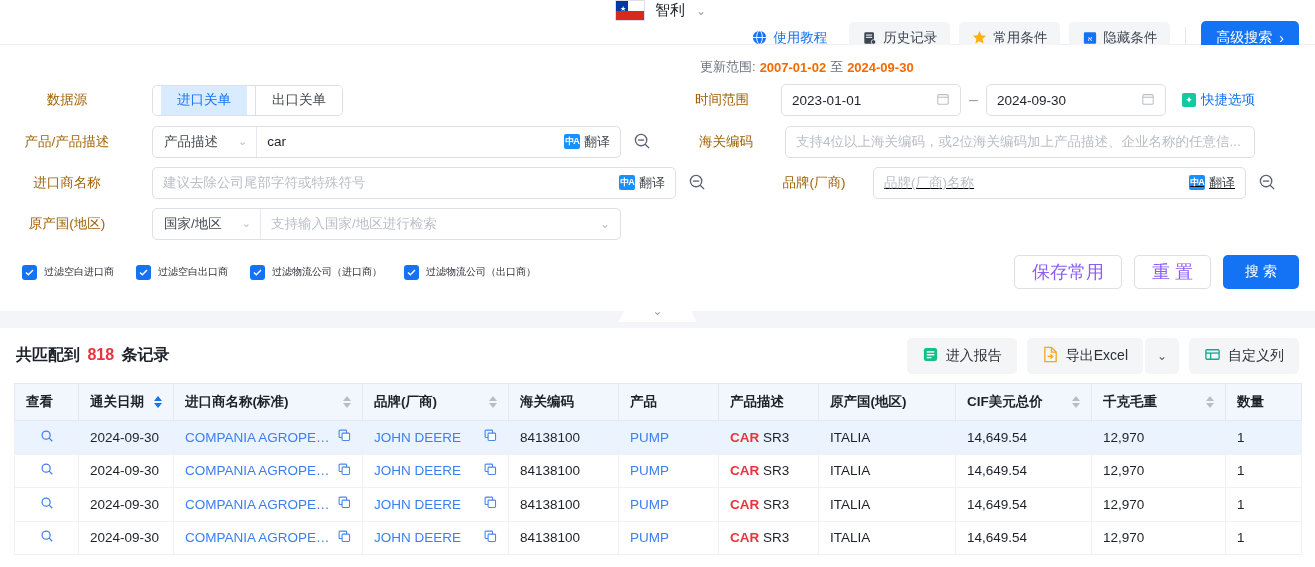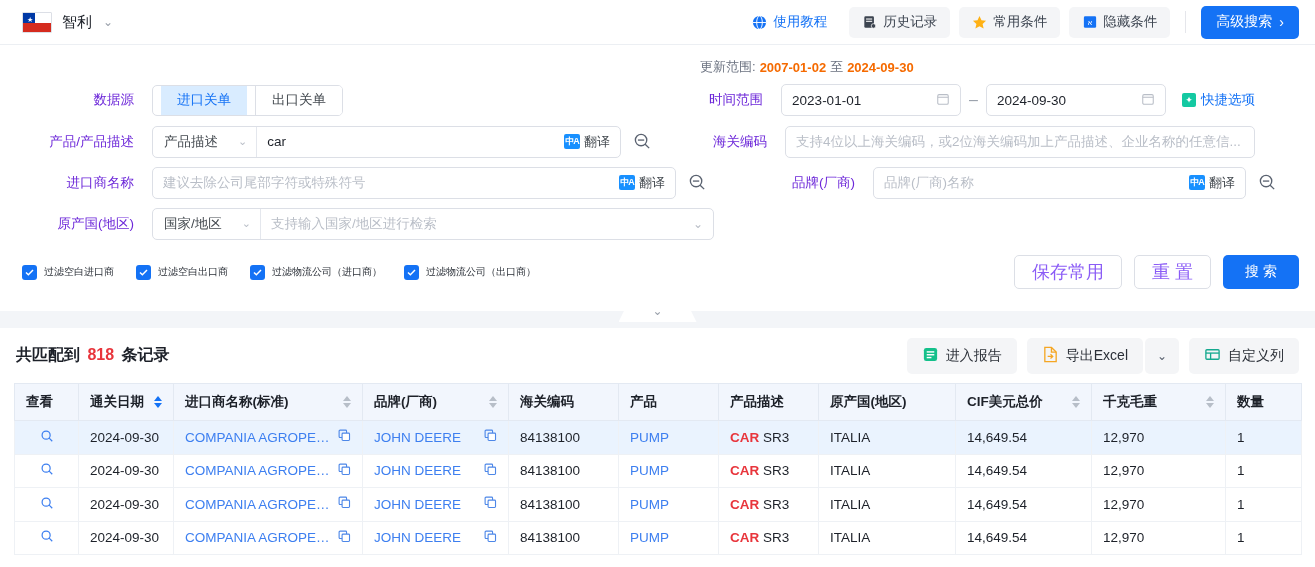--- a/index.html
+++ b/index.html
@@ -9,21 +9,21 @@
     background: #ffffff;
     overflow: hidden;
     -webkit-font-smoothing: antialiased;
   }
   .page { width: 1315px; height: 567px; position: relative; background:#fff; }
 
   
   .topbar {
     height: 45px; display: flex; align-items: center;
     padding: 0 16px 0 22px; border-bottom: 1px solid #eceff3;
-    background: #fff; position: relative;
+    background: #fff; position: relative; flex-direction: column;
   }
   .country { display: flex; align-items: center; gap: 10px; cursor: pointer; }
   .flag {
     width: 30px; height: 21px; position: relative;
     border: 1px solid #dcdfe6; overflow: hidden; border-radius: 1px; background:#fff;
   }
   .flag .blue { position:absolute; left:0; top:0; width:12px; height:10px; background:#0039a6; }
   .flag .red  { position:absolute; left:12px; top:10px; right:0; bottom:0; background:#d52b1e; }
   .flag .red2 { position:absolute; left:0; top:10px; width:12px; bottom:0; background:#d52b1e; }
   .flag .white{ position:absolute; left:12px; top:0; right:0; height:10px; background:#fff; }
@@ -44,21 +44,21 @@
   .adv-btn {
     background:#1472f5; color:#fff; height:33px; border-radius:5px;
     padding: 0 15px; display:flex; align-items:center; gap:7px;
     font-size:14px; cursor:pointer; border:none;
   }
 
   
   .panel { position:relative; padding: 10px 0 0 0; background:#fff; }
   .rowline { display:flex; align-items:center; }
   .lbl {
-    font-size: 13.5px; color:#6d28d9; text-align:right; flex:0 0 auto;
+    font-size: 13.5px; color:#a16207; text-align:center; flex:0 0 auto;
     padding-right: 18px;
   }
   .lbl-l { width: 152px; }
   .lbl-r { width: 100px; }
 
   .seg { display:flex; border:1px solid #dcdfe6; border-radius:5px; overflow:hidden; height:31px; }
   .seg div { padding: 0 16px; display:flex; align-items:center; font-size:13.5px; cursor:pointer;margin-left:8px; }
   .seg .on { background:#d9ecff; color:#1472f5; }
   .seg .off { background:#fff; color:#43494f; border-left:1px solid #dcdfe6; }
 
@@ -349,40 +349,40 @@
         <svg width="19" height="19" viewBox="0 0 20 20" fill="none" stroke="#5a6270" stroke-width="1.4">
             <circle cx="8.5" cy="8.5" r="6"></circle>
             <line x1="5.2" y1="8.5" x2="11.8" y2="8.5"></line>
             <line x1="12.8" y1="12.8" x2="17" y2="17"></line>
           </svg>
       </div>
 
       <div style="flex:1"></div>
 
       <div class="lbl lbl-r">品牌(厂商)</div>
-      <div class="field" style="width:373px;">
+      <div class="field" style="width:373px;text-decoration:underline;">
         <input placeholder="品牌(厂商)名称" style="">
         <div class="trans">
           <span class="t-ico">中A</span>
           <span>翻译</span>
         </div>
       </div>
       <div class="zoomout" style="margin-right:6px;">
         <svg width="19" height="19" viewBox="0 0 20 20" fill="none" stroke="#5a6270" stroke-width="1.4">
             <circle cx="8.5" cy="8.5" r="6"></circle>
             <line x1="5.2" y1="8.5" x2="11.8" y2="8.5"></line>
             <line x1="12.8" y1="12.8" x2="17" y2="17"></line>
           </svg>
       </div>
       <div style="width:30px"></div>
     </div>
 
     <div class="rowline" style="height:41px;">
       <div class="lbl lbl-l">原产国(地区)</div>
-      <div class="field" style="width:562px;">
+      <div class="field" style="width:469px;">
         <div class="pre">
           <span>国家/地区</span>
           <span style="color:#b9bec7;font-size:11px;margin-left:14px;">⌄</span>
         </div>
         <input placeholder="支持输入国家/地区进行检索" style="">
         <span class="selcaret">⌄</span>
       </div>
     </div>
 
     <div class="rowline" style="height:56px;">

